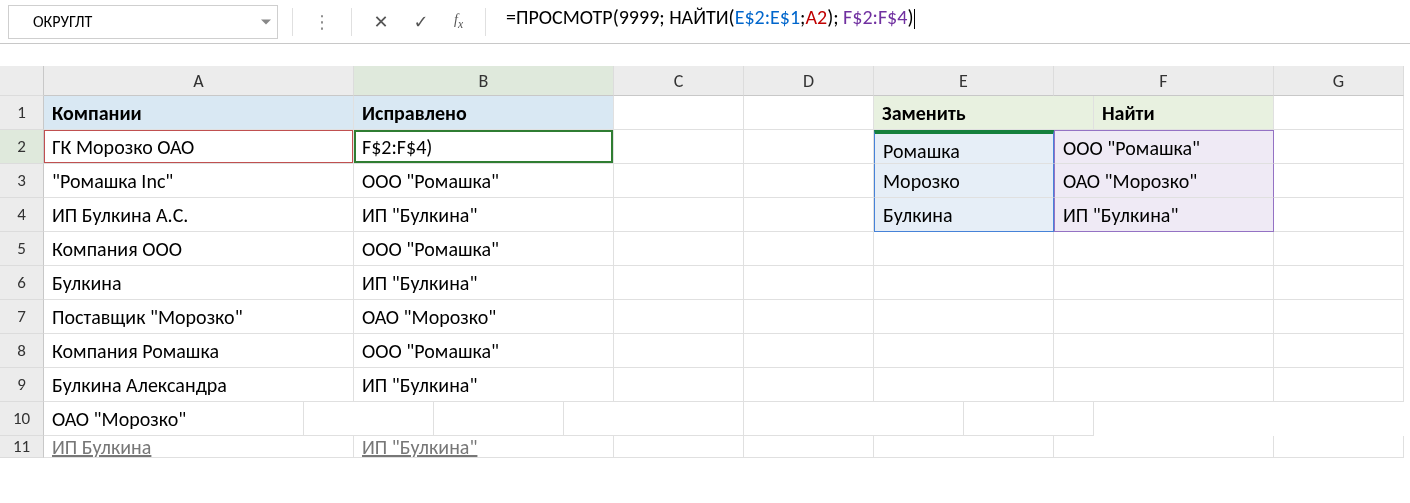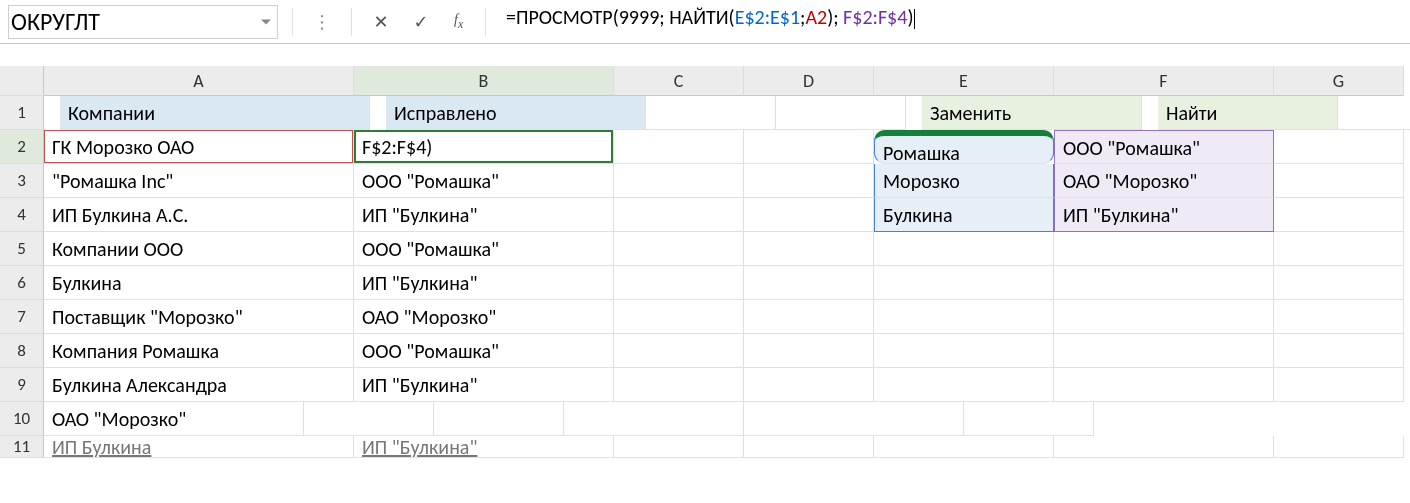--- a/index.html
+++ b/index.html
@@ -21,22 +21,22 @@
     background: #fff;
     padding: 4px 8px;
     gap: 10px;
   }
   .name-box {
     width: 270px;
     height: 34px;
     border: 1px solid #cfcfcf;
     display: flex;
     align-items: center;
-    padding: 0 2px;
-    font-size: 24px;
+    padding: 0 24px;
+    font-size: 16px;
     background: #fff;
     position: relative;
   }
   .name-box .dd {
     position: absolute;
     right: 6px;
     top: 50%;
     transform: translateY(-50%);
     width: 0; height: 0;
     border-left: 5px solid transparent;
@@ -127,21 +127,21 @@
     border-right: 1px solid #e0e0e0;
     border-bottom: 1px solid #e0e0e0;
     padding: 0 8px;
     line-height: 34px;
     font-size: 20px;
     white-space: nowrap;
     overflow: hidden;
     background: #fff;
     position: relative;
   }
-  .cell.bold { font-weight: normal; margin-left: 16px; }
+  .cell.bold { font-weight: bold; }
 
   
   .cA { width: 310px; }
   .cB { width: 260px; }
   .cC { width: 130px; }
   .cD { width: 130px; }
   .cE { width: 180px; }
   .cF { width: 220px; }
   .cG { width: 130px; }
 
@@ -149,21 +149,21 @@
   .hdr-blue  { background: #d9e8f3; }
   .hdr-green { background: #e8f1e0; }
 
   
   .outline-red    { box-shadow: inset 0 0 0 1px #c05050; }
   .outline-green  { box-shadow: inset 0 0 0 2px #2f7d32; }
   .range-blue   { background: #e6eef7; }
   .range-purple { background: #efeaf5; }
 
   
-  .rb-top    { border-top: 6px solid #15803d; border-radius: 11px; }
+  .rb-top    { border-top: 4px solid #15803d; }
   .rb-bot    { border-bottom: 1px solid #4682d8; }
   .rb-left   { border-left: 1px solid #4682d8; }
   .rb-right  { border-right: 1px solid #4682d8; }
   .rp-top    { border-top: 1px solid #9472c4; }
   .rp-bot    { border-bottom: 1px solid #9472c4; }
   .rp-left   { border-left: 1px solid #9472c4; }
   .rp-right  { border-right: 1px solid #9472c4; }
 
   .partial { color:#777;text-decoration:underline; }
 </style>
@@ -251,21 +251,21 @@
       <div class="cell cA">ИП Булкина А.С.</div>
       <div class="cell cB">ИП "Булкина"</div>
       <div class="cell cC"></div>
       <div class="cell cD"></div>
       <div class="cell cE range-blue rb-left rb-right rb-bot">Булкина</div>
       <div class="cell cF range-purple rp-left rp-right rp-bot">ИП "Булкина"</div>
       <div class="cell cG"></div>
     </div>
 
     <div class="datarow">
-      <div class="cell cA">Компании ООО</div>
+      <div class="cell cA">Компания ООО</div>
       <div class="cell cB">ООО "Ромашка"</div>
       <div class="cell cC"></div>
       <div class="cell cD"></div>
       <div class="cell cE"></div>
       <div class="cell cF"></div>
       <div class="cell cG"></div>
     </div>
 
     <div class="datarow">
       <div class="cell cA">Булкина</div>

